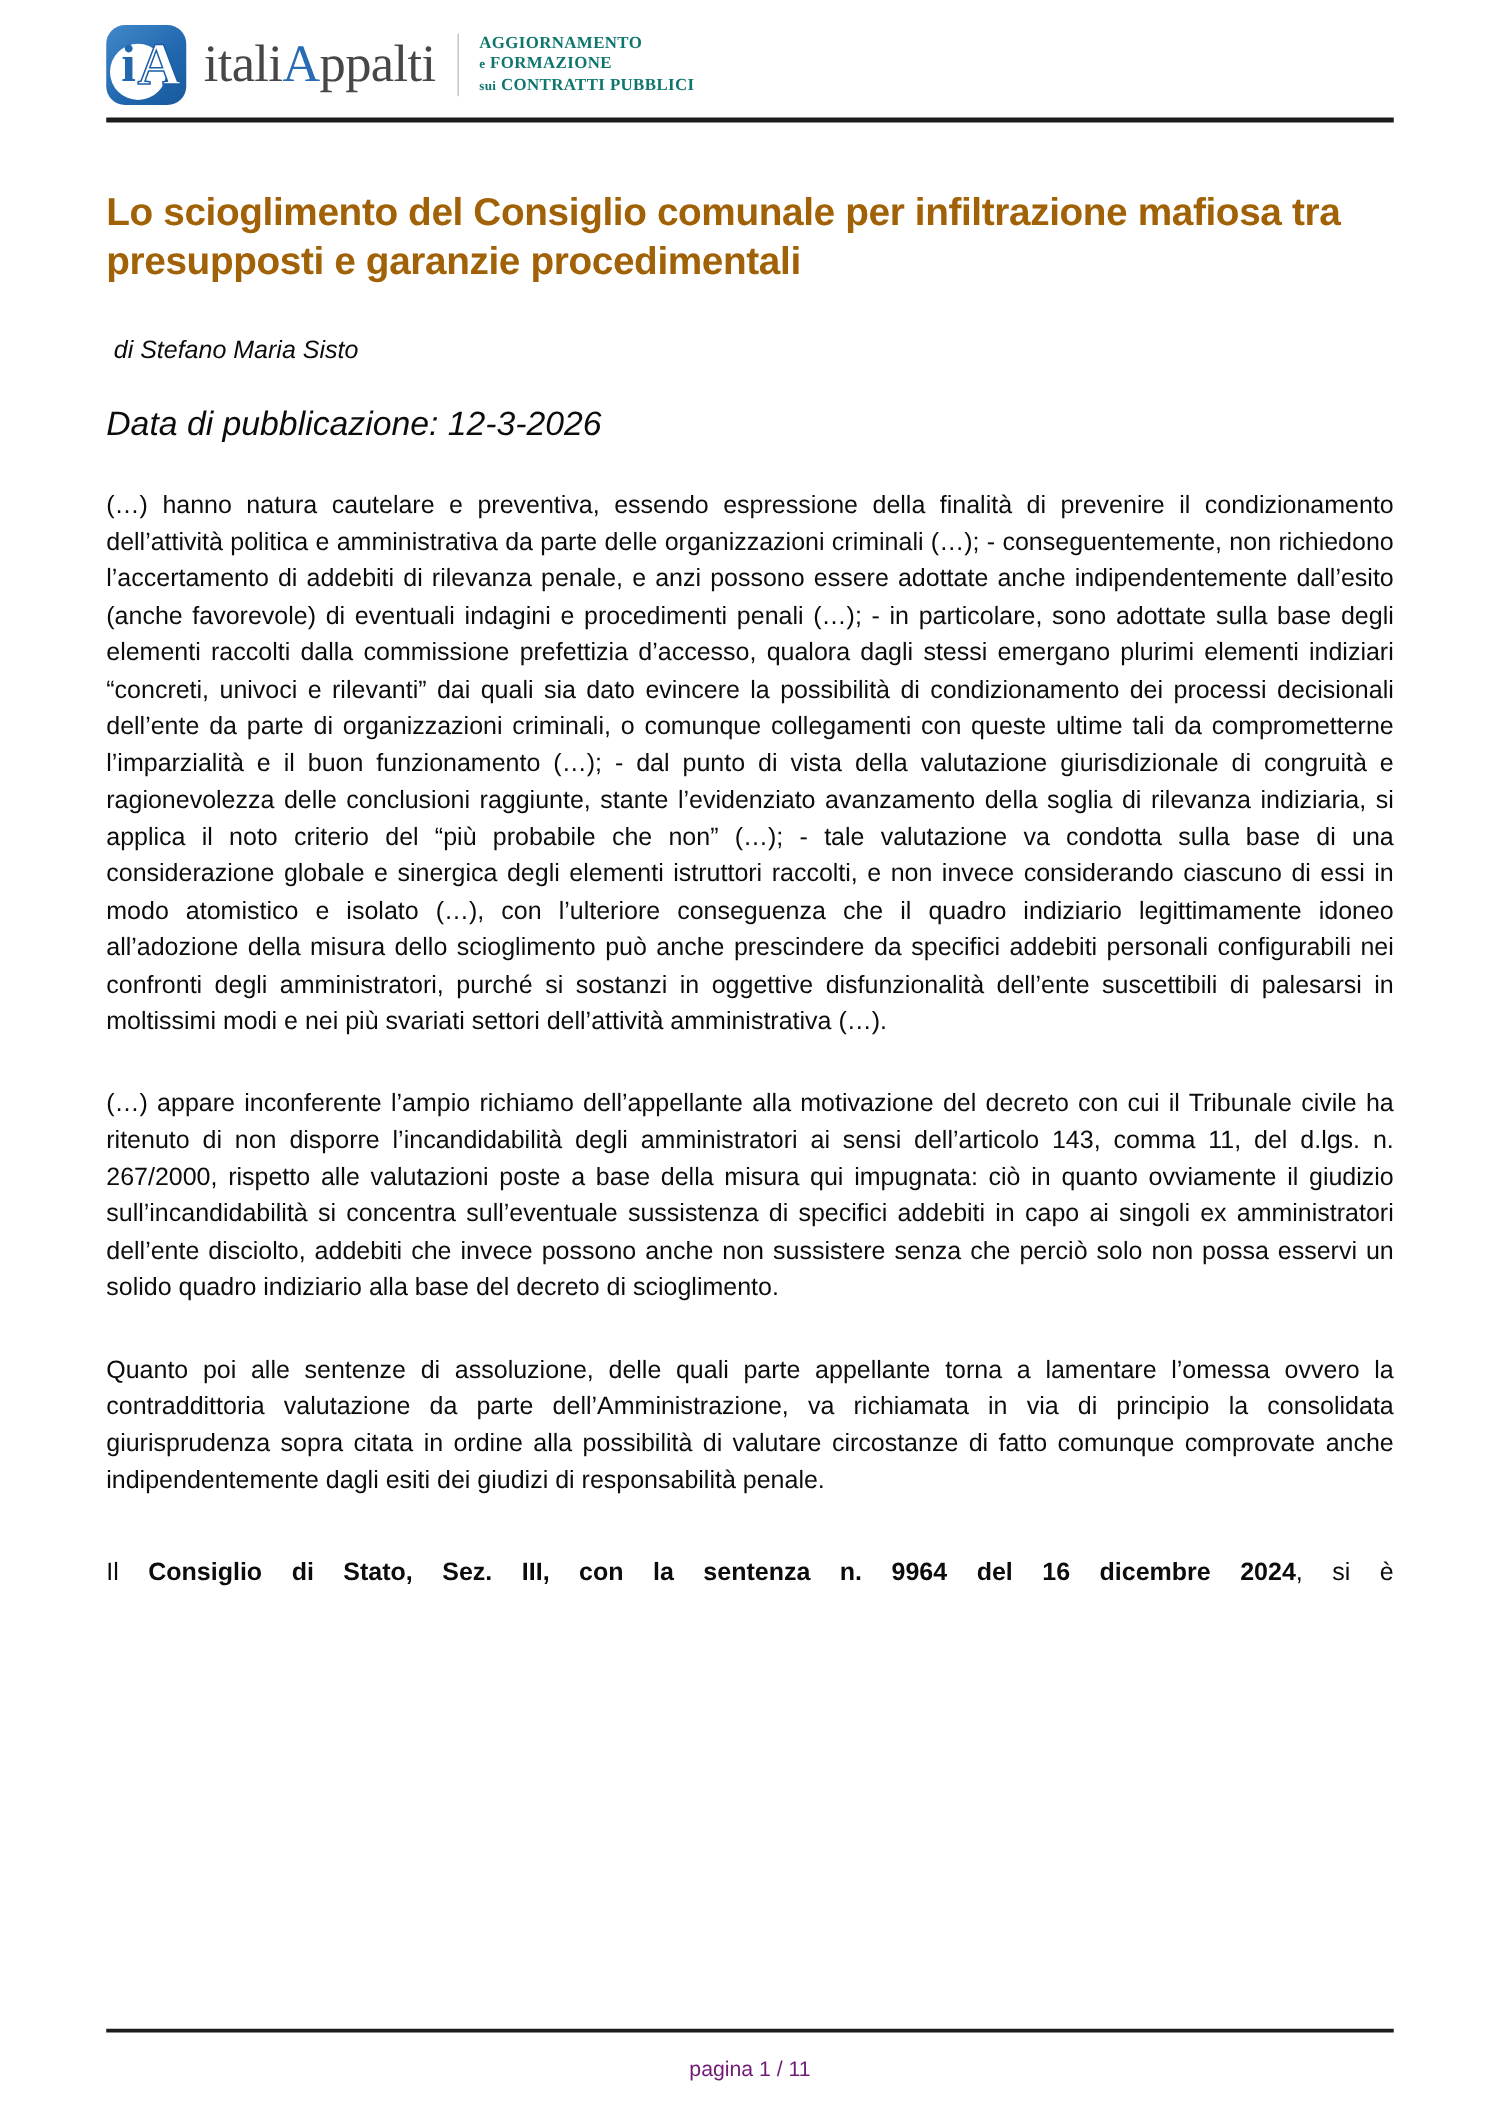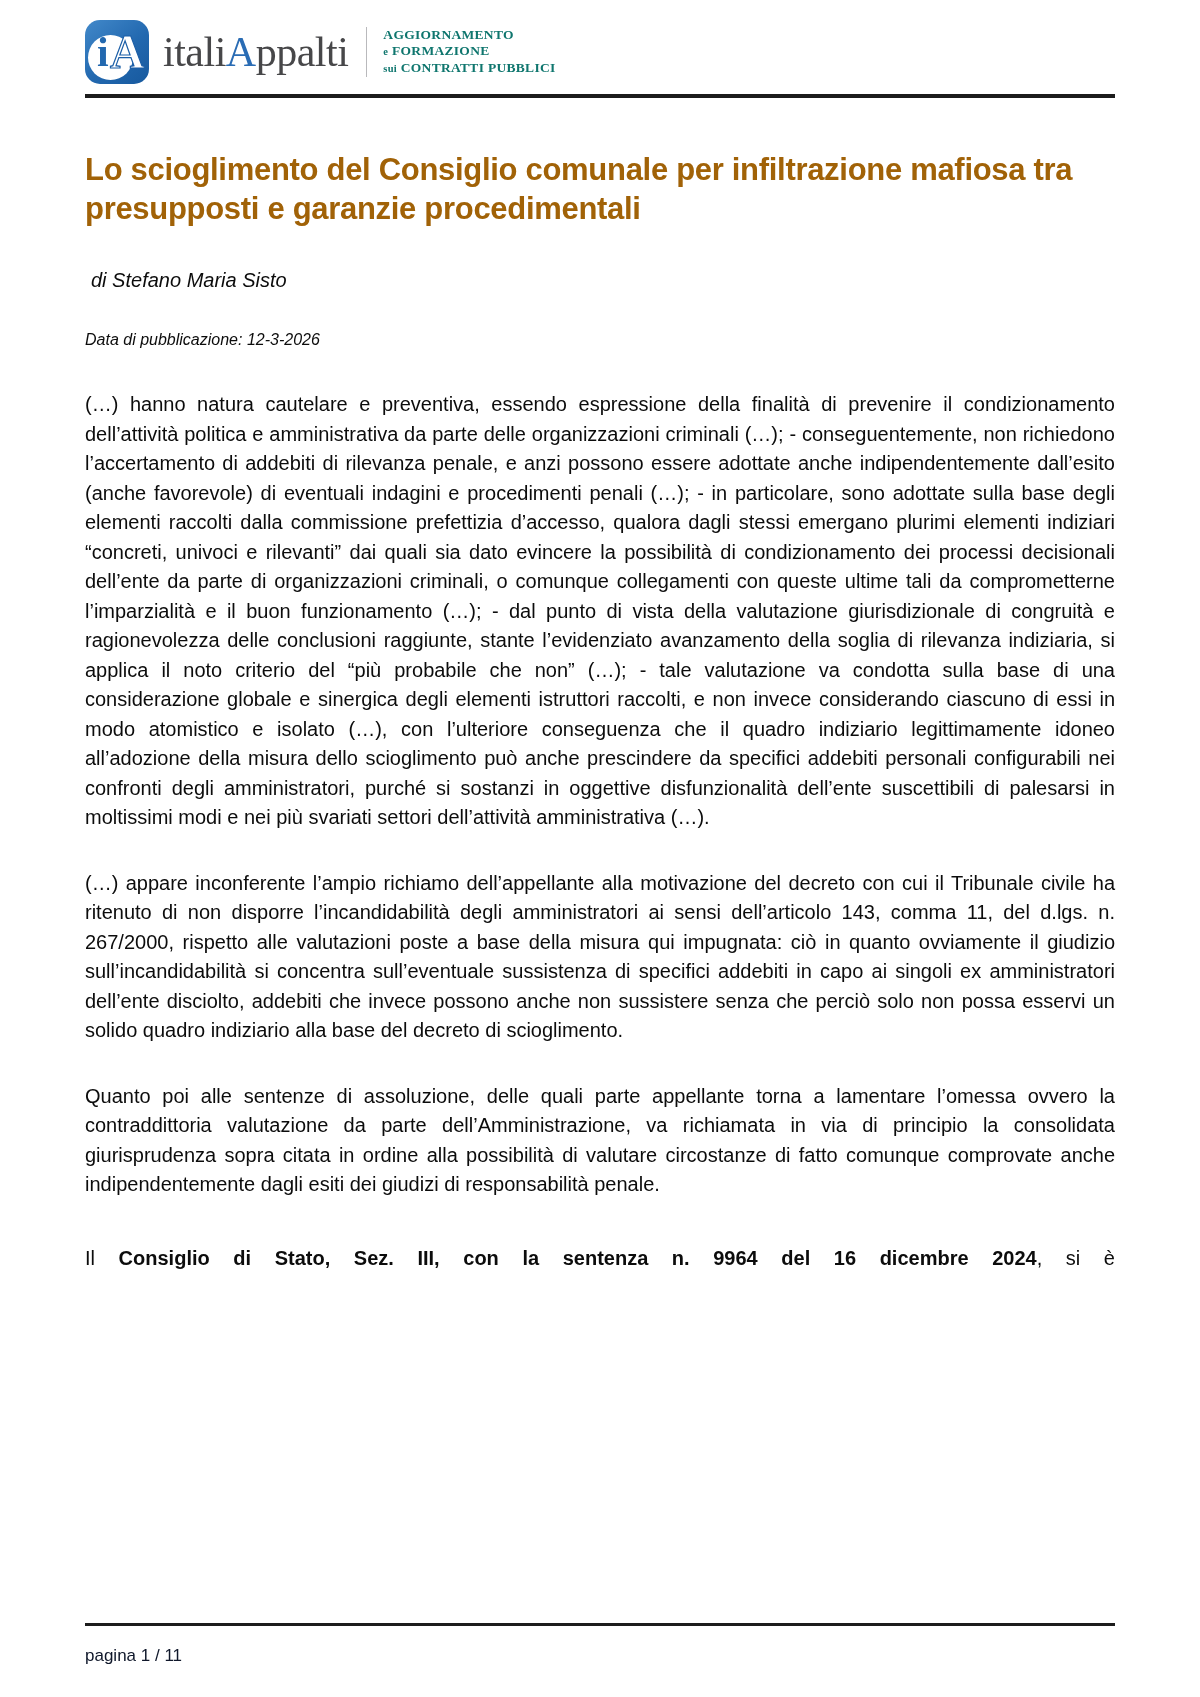--- a/index.html
+++ b/index.html
@@ -57,21 +57,21 @@
     margin:52px 0 0 0;
     font-size:31px;line-height:39px;font-weight:bold;
     letter-spacing:-0.3px;color:#a16207;
   }
   .byline{
     margin:38px 0 0 6px;
     font-style:italic;font-size:20px;line-height:29px;
   }
   .pubdate{
     margin:30px 0 0 0;
-    font-style:italic;font-size:16px;line-height:29px;
+    font-style:italic;font-size:27px;line-height:29px;
   }
   .body-para{
     margin:36px 0 0 0;
     font-size:20px;line-height:29.5px;
     text-align:justify;
   }
   .section-heading{
     margin:64px 0 0 0;
     font-size:21px;line-height:26px;font-weight:bold;color:#0a0a0a;
   }
@@ -80,22 +80,22 @@
     font-size:20px;line-height:29.5px;
     text-align:justify;text-align-last:justify;
   }
   .closing-para b{font-weight:bold;}
   
   .page-footer{
     position:absolute;left:85px;right:85px;bottom:30px;
   }
   .footer-rule{height:3px;background:#1c1c1c;}
   .page-label{
-    margin-top:19px;text-align:left;
-    font-size:17px;line-height:22px;color:#0f172a;
+    margin-top:19px;text-align:center;
+    font-size:17px;line-height:22px;color:#701a75;
   }
 </style>
 </head>
 <body>
 
 <div class="page">
 
   <header class="site-header">
     <div class="logo">
       <div class="logo-mark">

